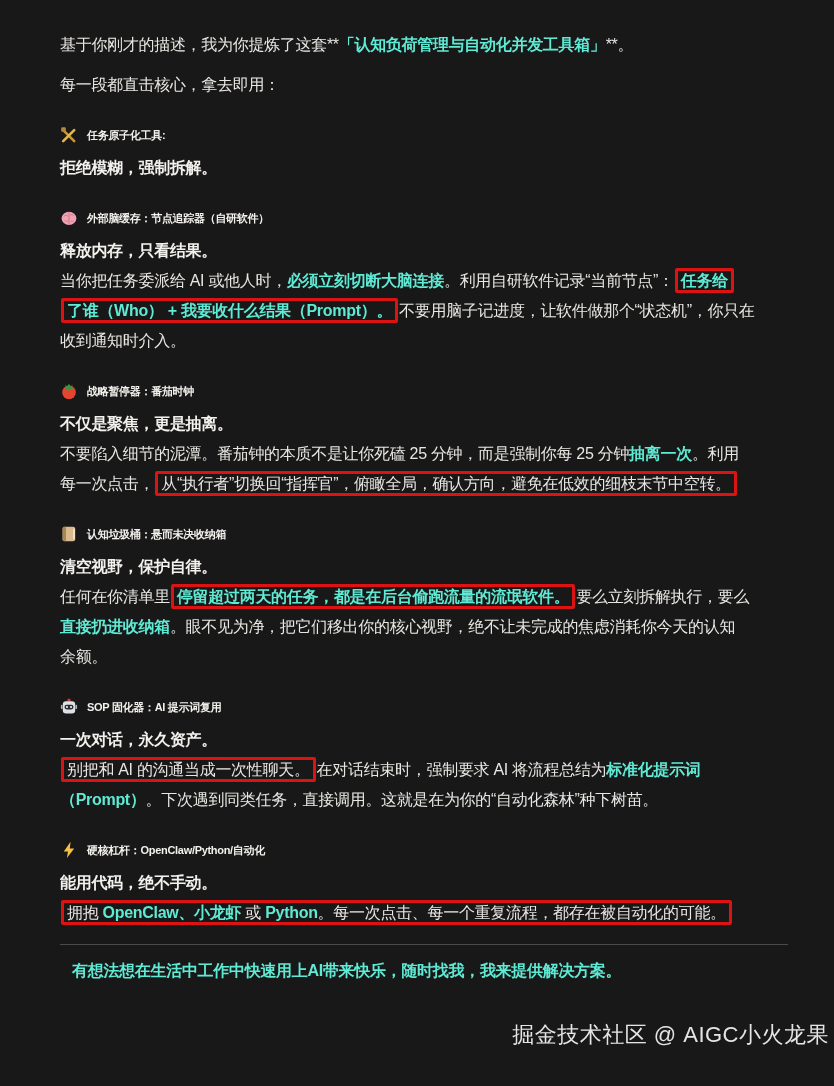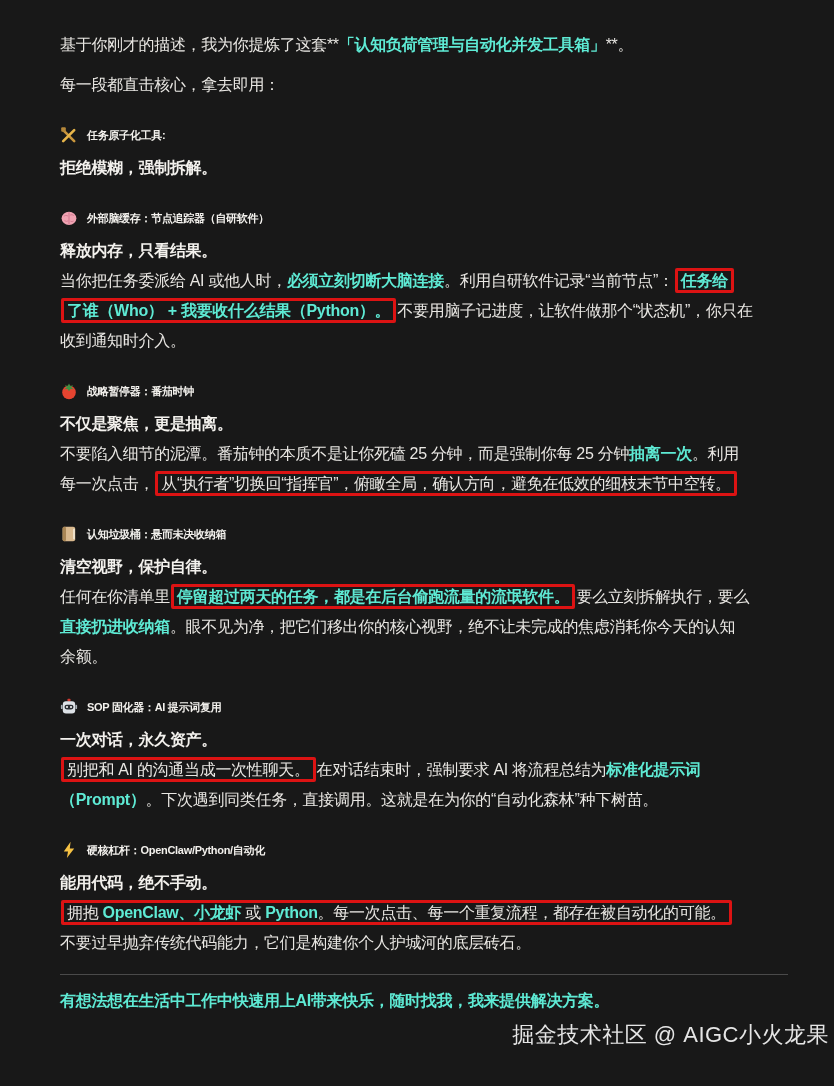--- a/index.html
+++ b/index.html
@@ -34,21 +34,21 @@
     border: 3.5px solid #dc1313;
     border-radius: 2px;
     padding: 1px 3px;
     margin: 0 1px;
   }
   .divider {
     border: none;
     border-top: 1.5px solid #4a4a4a;
     margin: 16px 0 0 0;
   }
-  .footer-note { margin: 11px 0 0 0; font-weight: bold; color: #f3f1ed; }
+  .footer-note { margin: 11px 0 0 12px; font-weight: bold; color: #f3f1ed; }
   .watermark {
     position: absolute;
     top: 1020px; right: 5px;
     font-size: 22px;
     color: #e5e5e5;
     white-space: nowrap;
     letter-spacing: 0.5px;
     z-index: 5;
   }
 </style>
@@ -79,21 +79,21 @@
       <span class="icon">
         <svg viewBox="0 0 18 18">
             <ellipse cx="9" cy="9.3" rx="7.4" ry="6.6" fill="#f0a3b2"></ellipse>
             <path d="M9 3.2 V15.6" stroke="#d67d93" stroke-width="1.2" fill="none"></path>
             <path d="M3.8 7.2 q2 -1.6 4.2 -0.2 M10.2 6 q2 -1 3.6 0.6 M4.4 11.6 q2 1.4 4 0.2 M10.4 12.2 q1.8 1 3.2 -0.2" stroke="#d67d93" stroke-width="1" fill="none"></path>
           </svg>
       </span>
       <span>外部脑缓存：节点追踪器（自研软件）</span>
     </div>
     <p class="lead">释放内存，只看结果。</p>
-    <p class="body-p"><span>当你把任务委派给 AI 或他人时，</span><span class="bold">必须立刻切断大脑连接</span><span>。利用自研软件记录“当前节点”：</span><span class="redbox"><span class="bold">任务给</span></span><br><span class="redbox"><span class="bold">了谁（Who） + 我要收什么结果（Python）。</span></span><span>不要用脑子记进度，让软件做那个“状态机”，你只在</span><br><span>收到通知时介入。</span></p>
+    <p class="body-p"><span>当你把任务委派给 AI 或他人时，</span><span class="bold">必须立刻切断大脑连接</span><span>。利用自研软件记录“当前节点”：</span><span class="redbox"><span class="bold">任务给</span></span><br><span class="redbox"><span class="bold">了谁（Who） + 我要收什么结果（Prompt）。</span></span><span>不要用脑子记进度，让软件做那个“状态机”，你只在</span><br><span>收到通知时介入。</span></p>
   </div>
 
   <div class="section">
     <div class="section-heading">
       <span class="icon">
         <svg viewBox="0 0 18 18">
             <circle cx="9" cy="10.4" r="6.8" fill="#e64430"></circle>
             <path d="M9 1.4 L10.3 4.1 L13.2 3.3 L11.2 5.5 L13.8 7.2 L10.5 6.9 L9 9.2 L7.5 6.9 L4.2 7.2 L6.8 5.5 L4.8 3.3 L7.7 4.1 Z" fill="#3f9142"></path>
           </svg>
       </span>
@@ -140,21 +140,21 @@
   <div class="section">
     <div class="section-heading">
       <span class="icon">
         <svg viewBox="0 0 18 18">
             <path d="M10.6 0.8 L3.8 10.4 L8 10.4 L6.9 17 L14.2 7.4 L9.8 7.4 Z" fill="#f6c244"></path>
           </svg>
       </span>
       <span>硬核杠杆：OpenClaw/Python/自动化</span>
     </div>
     <p class="lead">能用代码，绝不手动。</p>
-    <p class="body-p"><span class="redbox"><span>拥抱 </span><span class="bold">OpenClaw、小龙虾</span><span> 或 </span><span class="bold">Python</span><span>。每一次点击、每一个重复流程，都存在被自动化的可能。</span></span><br><span>不要过早抛弃传统代码能力，它们是构建你个人护城河的底层砖石。</span></p>
+    <p class="body-p"><span class="redbox"><span>拥抱 </span><span class="bold">OpenClaw、小龙虾</span><span> 或 </span><span class="bold">Python</span><span>。每一次点击、每一个重复流程，都存在被自动化的可能。</span></span><br></p>
   </div>
 
   <hr class="divider">
   <p class="footer-note"><span class="bold">有想法想在生活中工作中快速用上AI带来快乐，随时找我，我来提供解决方案。</span></p>
 
 </div>
 
 <div class="watermark">掘金技术社区 @ AIGC小火龙果</div>
 
 </body></html>

